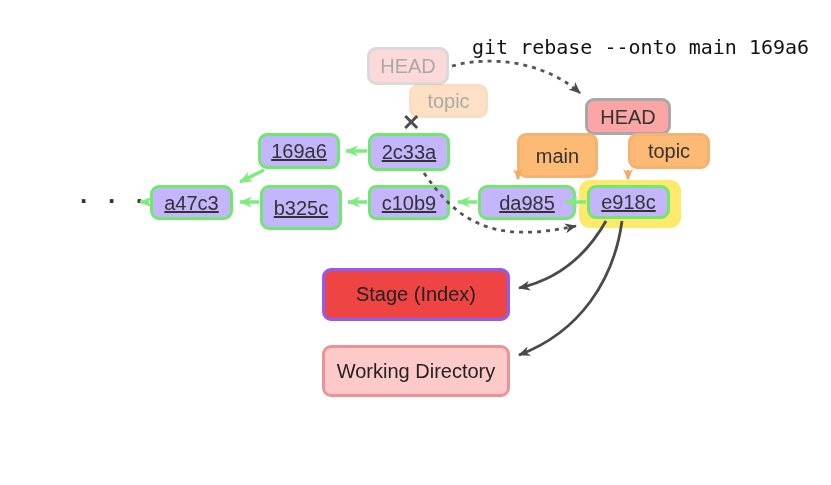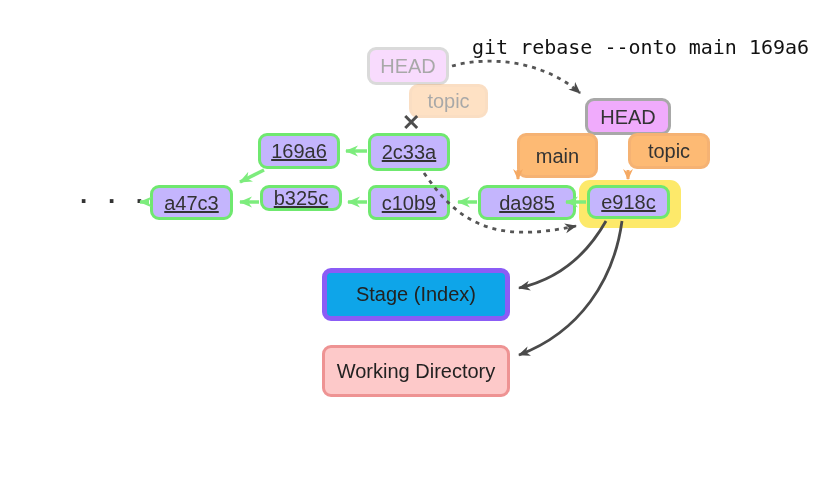--- a/index.html
+++ b/index.html
@@ -3,26 +3,26 @@
 <meta charset="utf-8">
 <style>
   html,body{margin:0;padding:0;background:#ffffff;}
   #canvas{position:relative;width:831px;height:485px;background:#ffffff;overflow:hidden;
           font-family:"Liberation Sans",sans-serif;}
   .abs{position:absolute;box-sizing:border-box;}
   .node{display:flex;align-items:center;justify-content:center;
         border-radius:9px;color:#333;font-size:20px;line-height:1;}
   .commit{border:3.5px solid #6fe86f;background:#c4b5fd;text-decoration:underline;}
   .ref{border:3.5px solid #f5b273;background:#fdba74;margin-left:40px;}
-  .headbox{border:3.5px solid #a8a8a8;background:#f0abfc;}
+  .headbox{border:3.5px solid #a8a8a8;background:#fca5a5;}
   .ghost{opacity:0.42;}
   .highlight{background:#fde96a;border-radius:11px;}
   .bigbox{display:flex;align-items:center;justify-content:center;
           border-radius:9px;color:#222;font-size:20px;}
-  .stage{border:5px solid #8b5cf6;background:#0ea5e9;}
+  .stage{border:3px solid #8b5cf6;background:#ef4444;}
   .working{border:3px solid #ee9393;background:#fdc9c9;}
   .cmd{font-family:"DejaVu Sans Mono",monospace;font-weight:normal;font-size:20px;color:#111;
        white-space:nowrap;}
   .xmark{font-size:22px;font-weight:bold;color:#4d4d4d;}
   .dots{font-size:26px;font-weight:bold;color:#333;letter-spacing:6px;}
   svg.arrows{position:absolute;left:0;top:0;pointer-events:none;}
 </style>
 </head>
 <body>
 
@@ -53,21 +53,21 @@
     <span>169a6</span>
   </div>
   <div class="abs node commit" style="left:368px;top:133px;width:82px;height:38px;">
     <span>2c33a</span>
   </div>
 
   <div class="abs dots" style="left:80px;top:186px;">· · ·</div>
   <div class="abs node commit" style="left:150px;top:185px;width:83px;height:35px;">
     <span>a47c3</span>
   </div>
-  <div class="abs node commit" style="left:260px;top:185px;width:82px;height:26px;">
+  <div class="abs node commit" style="left:260px;top:185px;width:82px;height:45px;">
     <span>b325c</span>
   </div>
   <div class="abs node commit" style="left:368px;top:185px;width:82px;height:35px;border-radius:8px;">
     <span>c10b9</span>
   </div>
   <div class="abs node commit" style="left:478px;top:185px;width:98px;height:35px;align-items:center;">
     <span>da985</span>
   </div>
 
   <div class="abs highlight" style="left:579px;top:180px;width:102px;height:48px;"></div>

